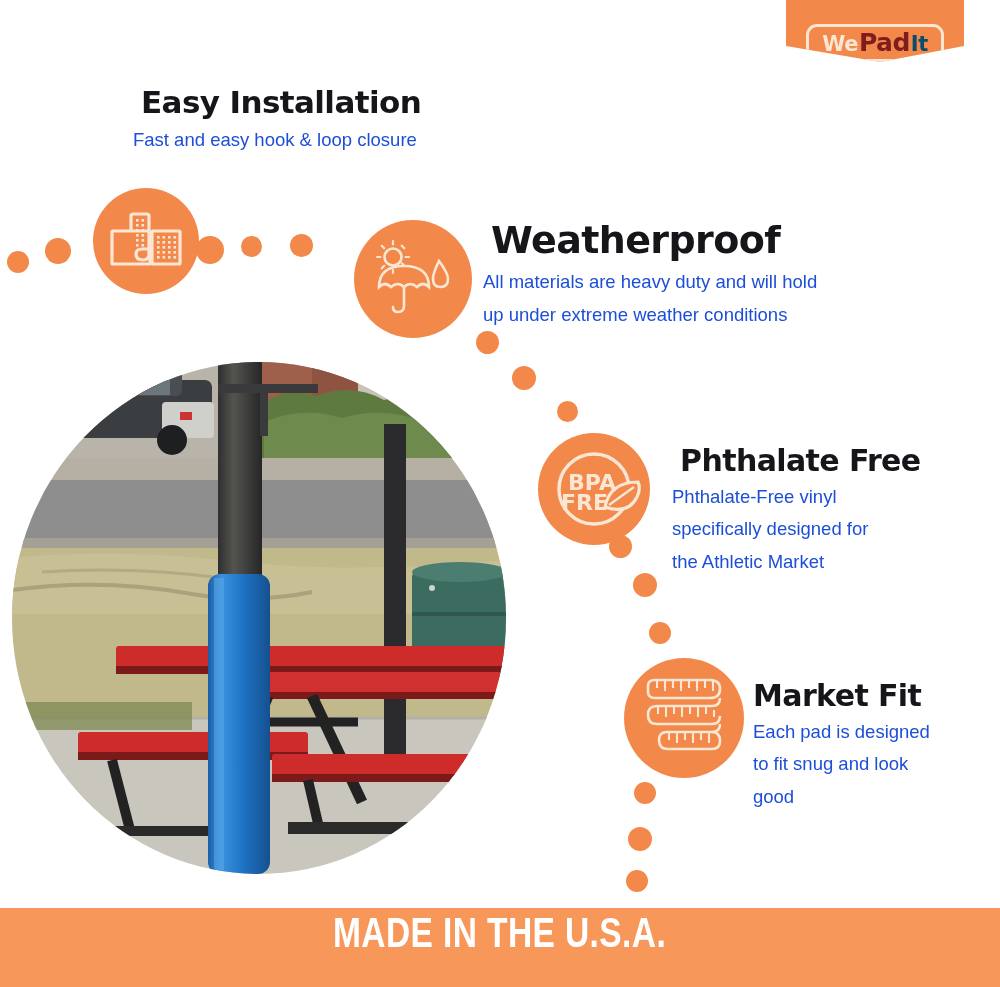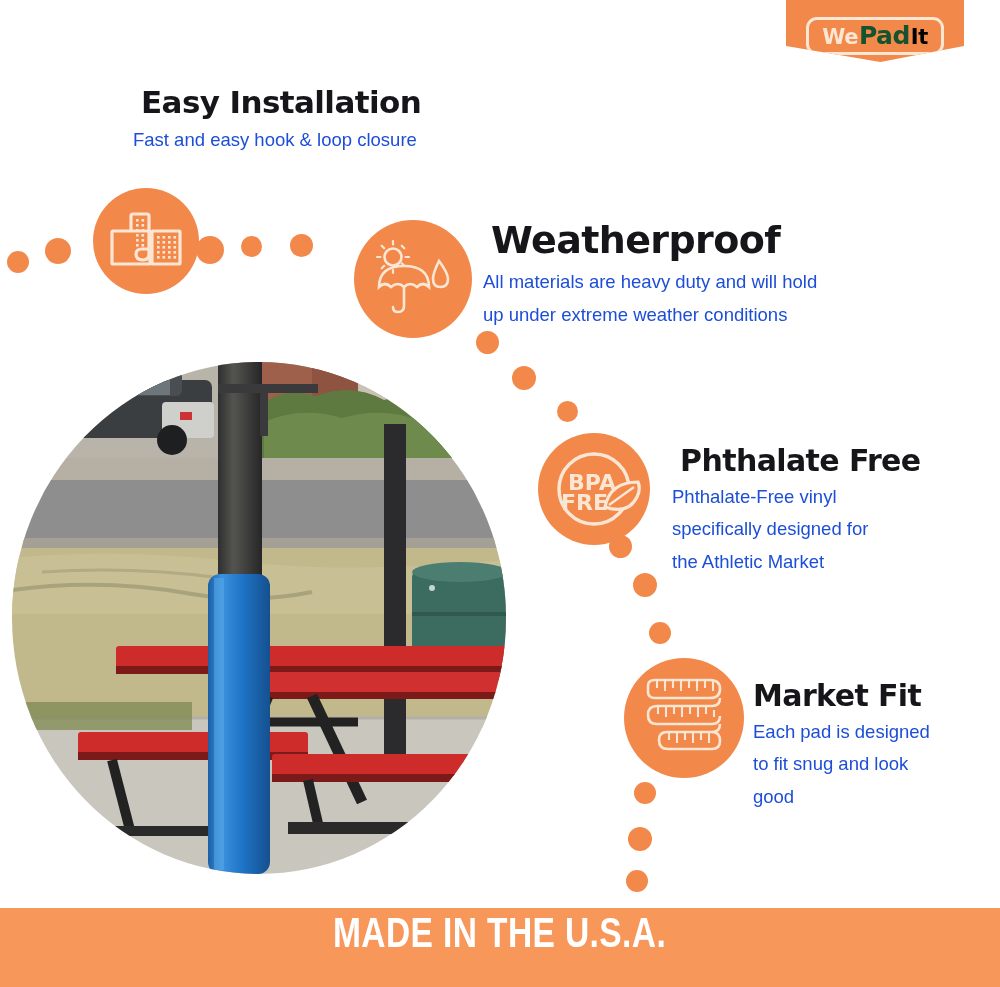--- a/index.html
+++ b/index.html
@@ -10,35 +10,35 @@
     overflow:hidden;
     position:relative;
   }
   .stage{position:absolute;inset:0;width:1000px;height:987px;}
 
   
   .logo-banner{
     position:absolute;left:786px;top:0;width:178px;height:62px;
     background:#F2894B;
     clip-path:polygon(0 0,100% 0,100% 74%,53% 100%,0 74%);
-    display:flex;align-items:center;justify-content:center;
+    display:flex;align-items:flex-end;justify-content:center;
   }
   .logo-plate{
     margin-top:9px;
     border:3px solid #FBE6D4;border-radius:11px;
     padding:3px 13px 4px 13px;
     display:flex;align-items:baseline;
   }
   .logo-plate span{
     font-weight:bold;line-height:1;letter-spacing:-0.5px;
     font-family:"DejaVu Sans", sans-serif;
   }
   .lg-we{font-size:21px;color:#FBE6D4;}
-  .lg-pad{font-size:25px;color:#14532d;margin:0 1px;}
-  .lg-it{font-size:21px;color:#000000;}
+  .lg-pad{font-size:25px;color:#7f1d1d;margin:0 1px;}
+  .lg-it{font-size:21px;color:#0c4a6e;}
 
   
   .feat-title{
     font-weight:bold;color:#16161a;
     font-family:"DejaVu Sans", sans-serif;
     letter-spacing:-0.6px;line-height:1.05;
     margin:8px;
   }
   .feat-sub{
     color:#1d4ed8;margin:0;

